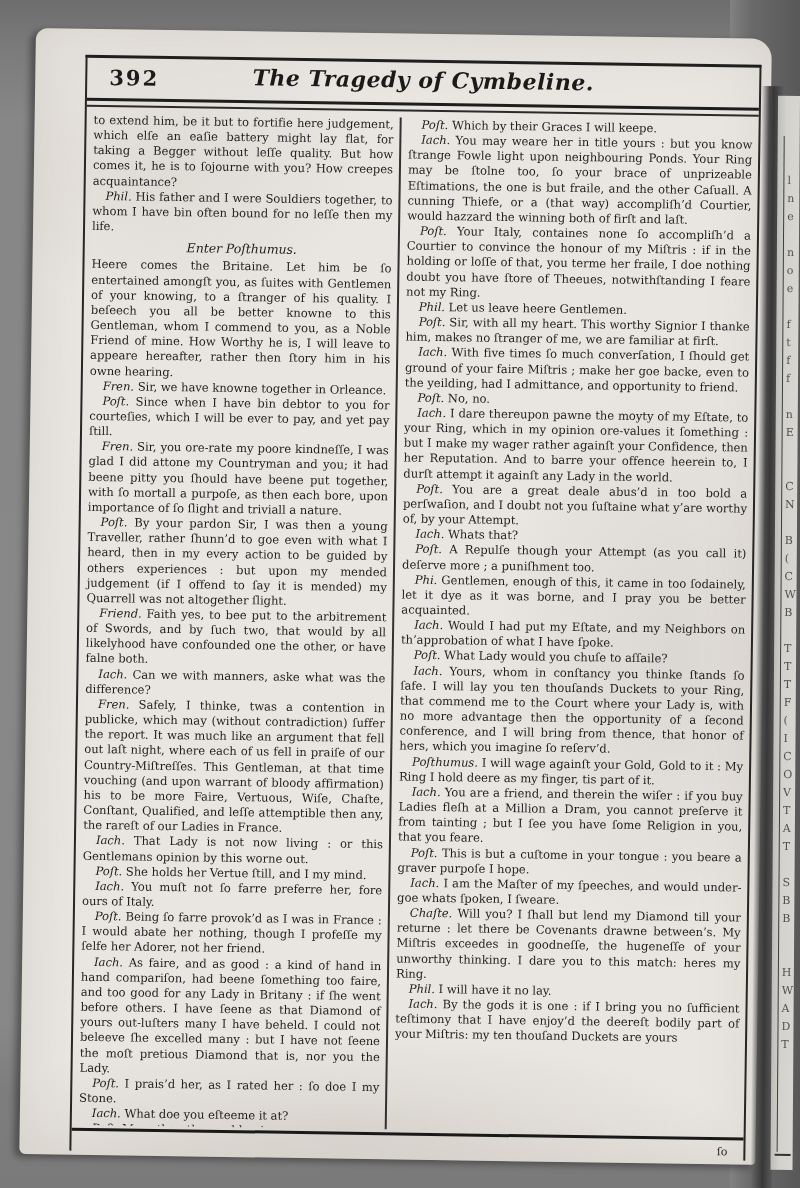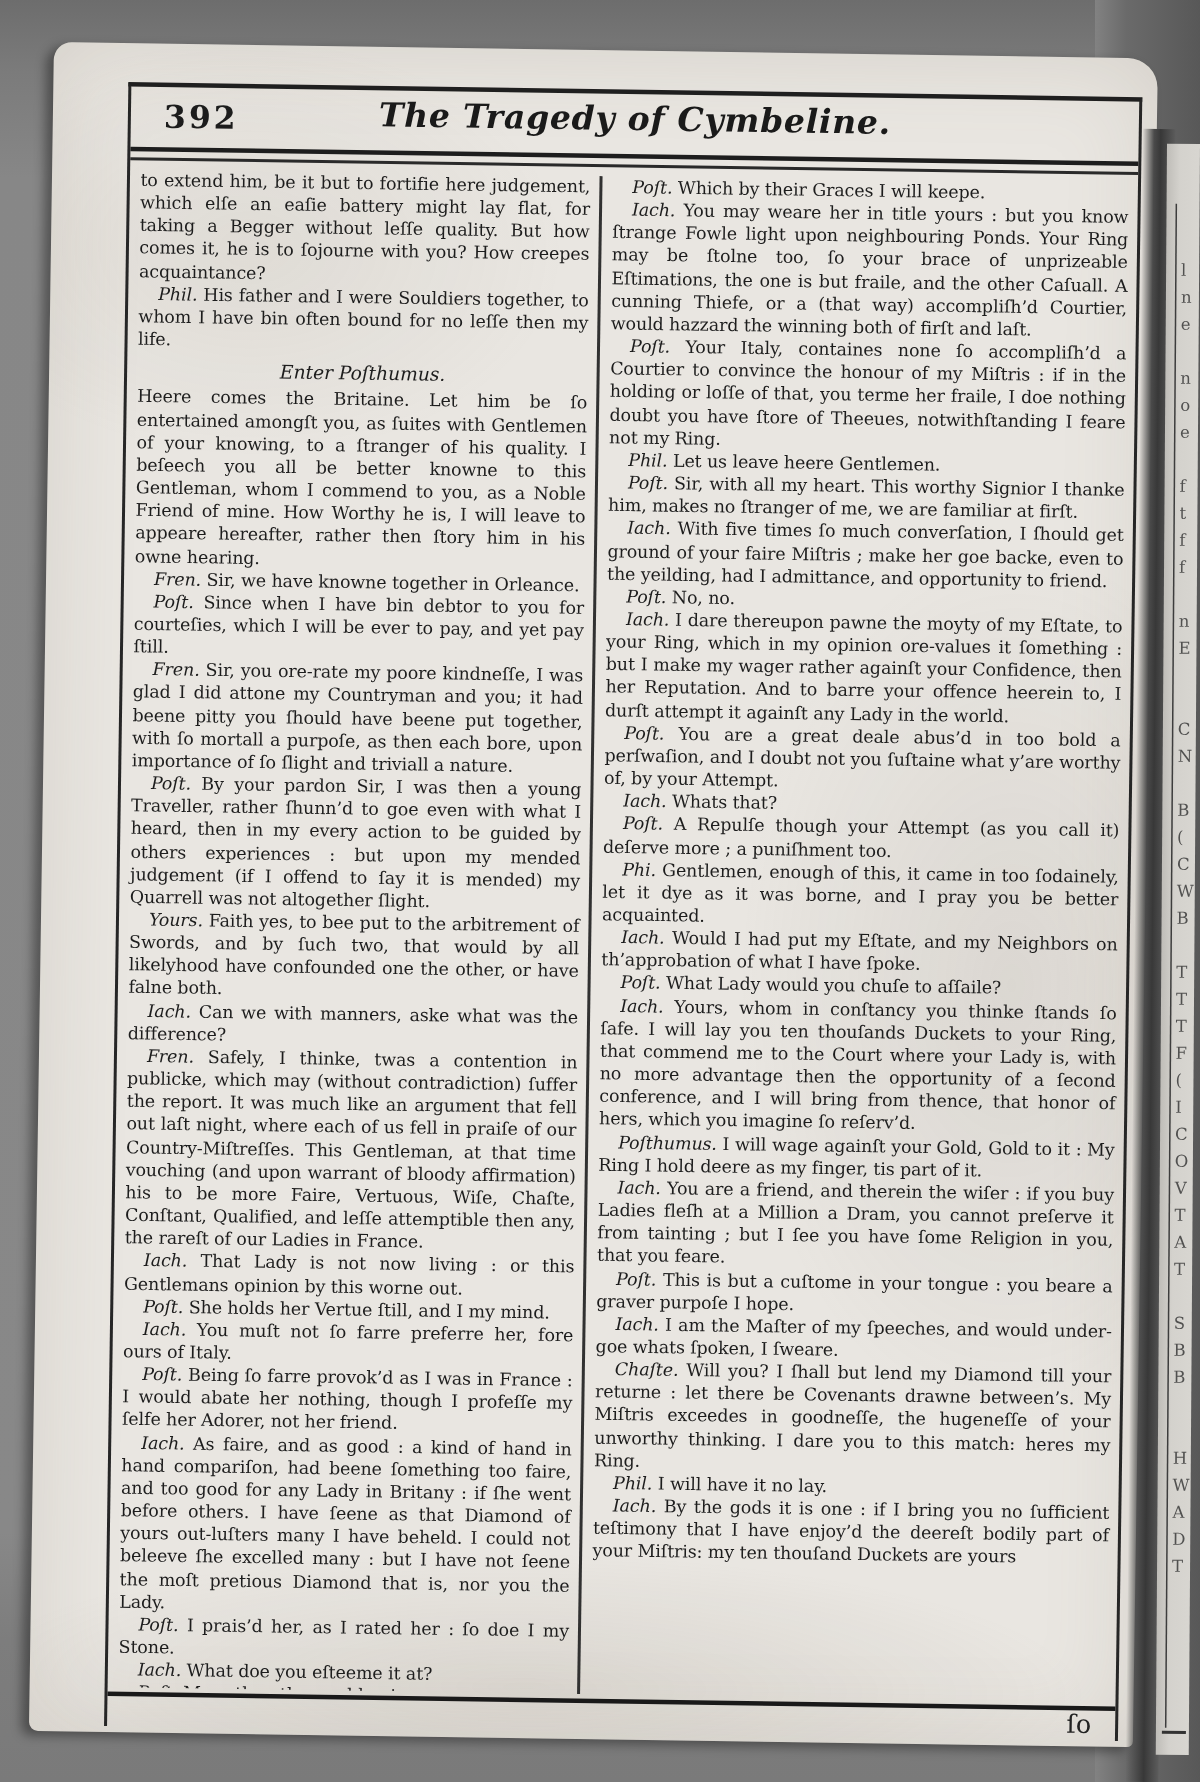--- a/index.html
+++ b/index.html
@@ -42,21 +42,21 @@
   .col-left{width:300px;padding-left:7px;padding-right:3px;}
   .col-right{flex:1;padding-left:7px;padding-right:6px;}
   .divider{width:2px;background:#313131;margin-left:3px;}
   .col p{margin:0;}
   .col p.speech{text-indent:13px;}
   .col p.cont{text-indent:0;}
   .prefix{font-style:italic;}
   .stage{text-align:center;font-style:italic;font-size:12.5px;margin:5px 0 3px 0 !important;}
   .bottom-rule{height:3px;background:#191919;margin-top:3px;}
   .catchword-row{height:20px;text-align:right;padding-right:16px;}
-  .catchword{font-size:17px;color:#222;}
+  .catchword{font-size:11px;color:#222;}
   
   .gutter{position:absolute;top:86px;right:22px;width:22px;height:1102px;
     background:linear-gradient(90deg,rgba(90,90,90,0) 0%,#4a4a4a 35%,#383838 55%,#5c5c5c 100%);
     transform:rotate(0.6deg);}
   
   .facing{position:absolute;top:96px;right:0;width:22px;height:1074px;
     background:linear-gradient(90deg,#bfbdb8 0%,#d4d2cd 40%,#d8d6d1 100%);
     transform:rotate(0.4deg);transform-origin:top right;}
   .facing-frag-col{position:absolute;left:6px;top:40px;bottom:18px;width:14px;
     border-left:1.5px solid #3d3d3d;padding-left:3px;overflow:hidden;}
@@ -84,21 +84,21 @@
       <div class="text-area">
         <div class="col col-left" id="col-left">
             <p class="cont">to extend him, be it but to fortifie here judgement, which elſe an eaſie battery might lay flat, for taking a Begger without leſſe quality. But how comes it, he is to ſojourne with you? How creepes acquaintance?</p>
             <p class="speech"><span class="prefix">Phil. </span>His father and I were Souldiers together, to whom I have bin often bound for no leſſe then my life.</p>
             <p class="stage">Enter Poſthumus.</p>
             <p class="cont">Heere comes the Britaine. Let him be ſo entertained amongſt you, as ſuites with Gentlemen of your knowing, to a ſtranger of his quality. I beſeech you all be better knowne to this Gentleman, whom I commend to you, as a Noble Friend of mine. How Worthy he is, I will leave to appeare hereafter, rather then ſtory him in his owne hearing.</p>
             <p class="speech"><span class="prefix">Fren. </span>Sir, we have knowne together in Orleance.</p>
             <p class="speech"><span class="prefix">Poſt. </span>Since when I have bin debtor to you for courteſies, which I will be ever to pay, and yet pay ſtill.</p>
             <p class="speech"><span class="prefix">Fren. </span>Sir, you ore-rate my poore kindneſſe, I was glad I did attone my Countryman and you; it had beene pitty you ſhould have beene put together, with ſo mortall a purpoſe, as then each bore, upon importance of ſo ſlight and triviall a nature.</p>
             <p class="speech"><span class="prefix">Poſt. </span>By your pardon Sir, I was then a young Traveller, rather ſhunn’d to goe even with what I heard, then in my every action to be guided by others experiences : but upon my mended judgement (if I offend to ſay it is mended) my Quarrell was not altogether ſlight.</p>
-            <p class="speech"><span class="prefix">Yours. </span>Faith yes, to bee put to the arbitrement of Swords, and by ſuch two, that would by all likelyhood have confounded one the other, or have falne both.</p>
+            <p class="speech"><span class="prefix">Friend. </span>Faith yes, to bee put to the arbitrement of Swords, and by ſuch two, that would by all likelyhood have confounded one the other, or have falne both.</p>
             <p class="speech"><span class="prefix">Iach. </span>Can we with manners, aske what was the difference?</p>
             <p class="speech"><span class="prefix">Fren. </span>Safely, I thinke, twas a contention in publicke, which may (without contradiction) ſuffer the report. It was much like an argument that fell out laſt night, where each of us fell in praiſe of our Country-Miſtreſſes. This Gentleman, at that time vouching (and upon warrant of bloody affirmation) his to be more Faire, Vertuous, Wiſe, Chaſte, Conſtant, Qualified, and leſſe attemptible then any, the rareſt of our Ladies in France.</p>
             <p class="speech"><span class="prefix">Iach. </span>That Lady is not now living : or this Gentlemans opinion by this worne out.</p>
             <p class="speech"><span class="prefix">Poſt. </span>She holds her Vertue ſtill, and I my mind.</p>
             <p class="speech"><span class="prefix">Iach. </span>You muſt not ſo farre preferre her, fore ours of Italy.</p>
             <p class="speech"><span class="prefix">Poſt. </span>Being ſo farre provok’d as I was in France : I would abate her nothing, though I profeſſe my ſelfe her Adorer, not her friend.</p>
             <p class="speech"><span class="prefix">Iach. </span>As faire, and as good : a kind of hand in hand compariſon, had beene ſomething too faire, and too good for any Lady in Britany : if ſhe went before others. I have ſeene as that Diamond of yours out-luſters many I have beheld. I could not beleeve ſhe excelled many : but I have not ſeene the moſt pretious Diamond that is, nor you the Lady.</p>
             <p class="speech"><span class="prefix">Poſt. </span>I prais’d her, as I rated her : ſo doe I my Stone.</p>
             <p class="speech"><span class="prefix">Iach. </span>What doe you eſteeme it at?</p>
             <p class="speech"><span class="prefix">Poſt. </span>More then the world enjoyes.</p>

